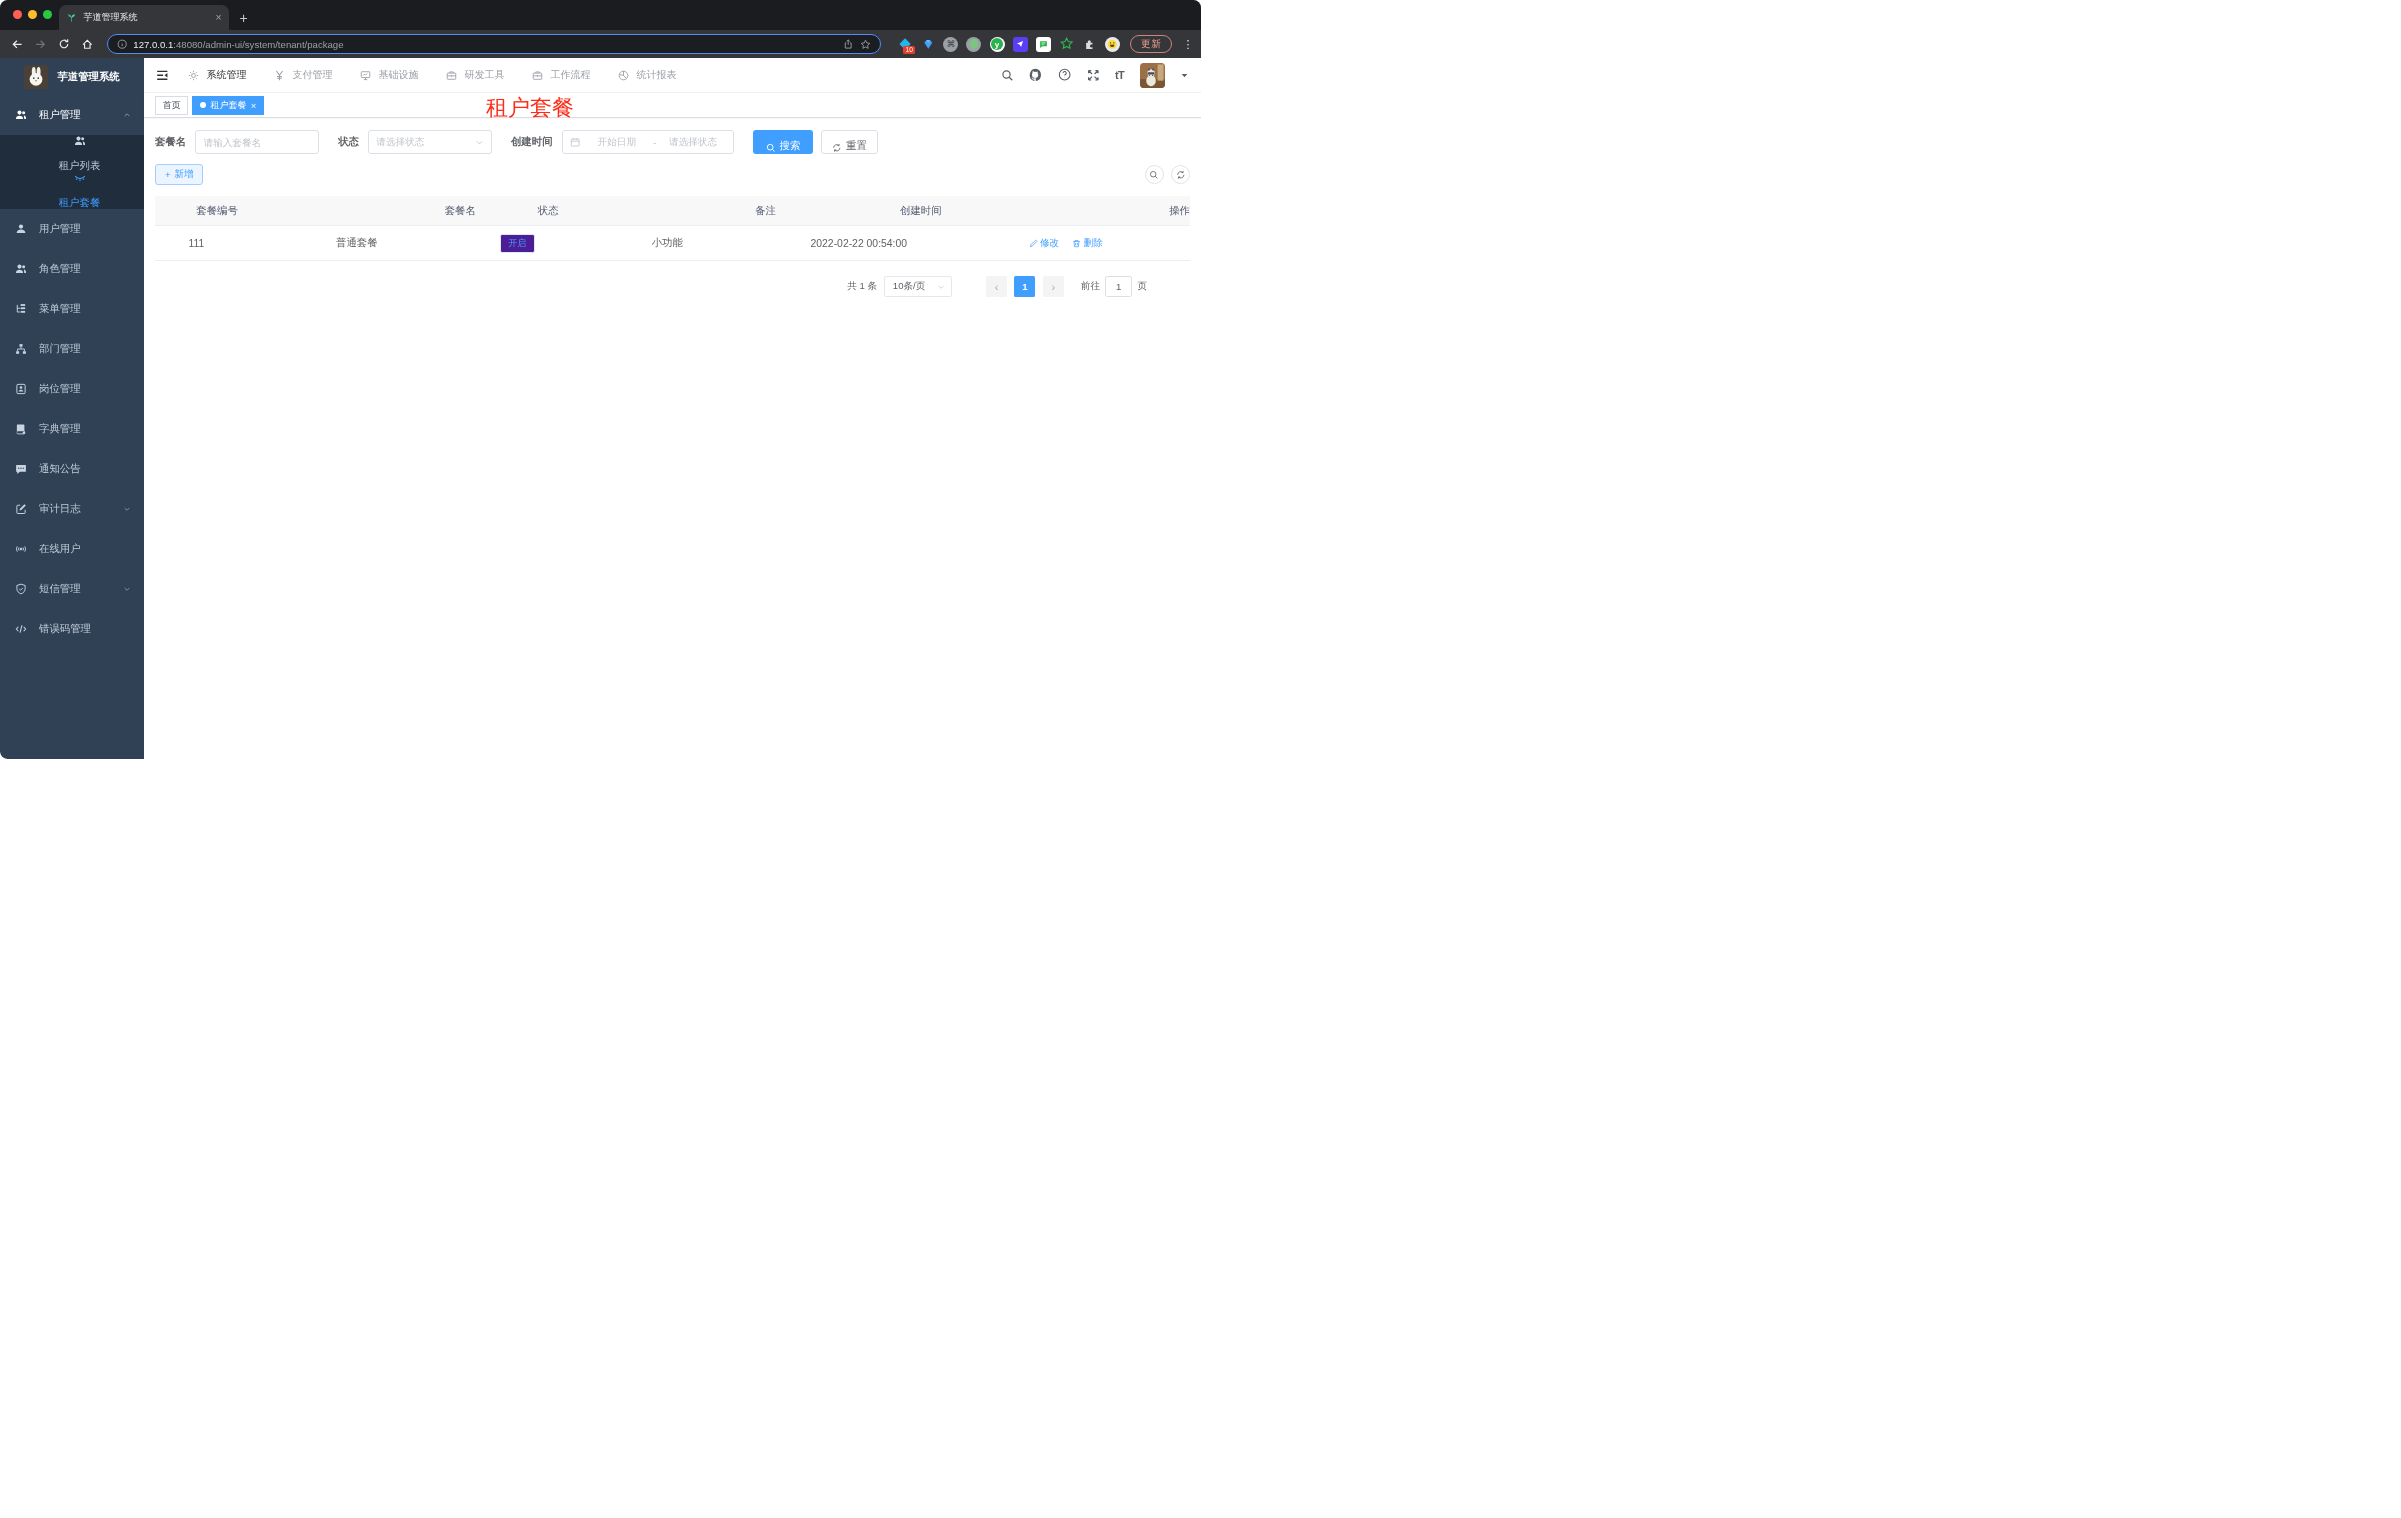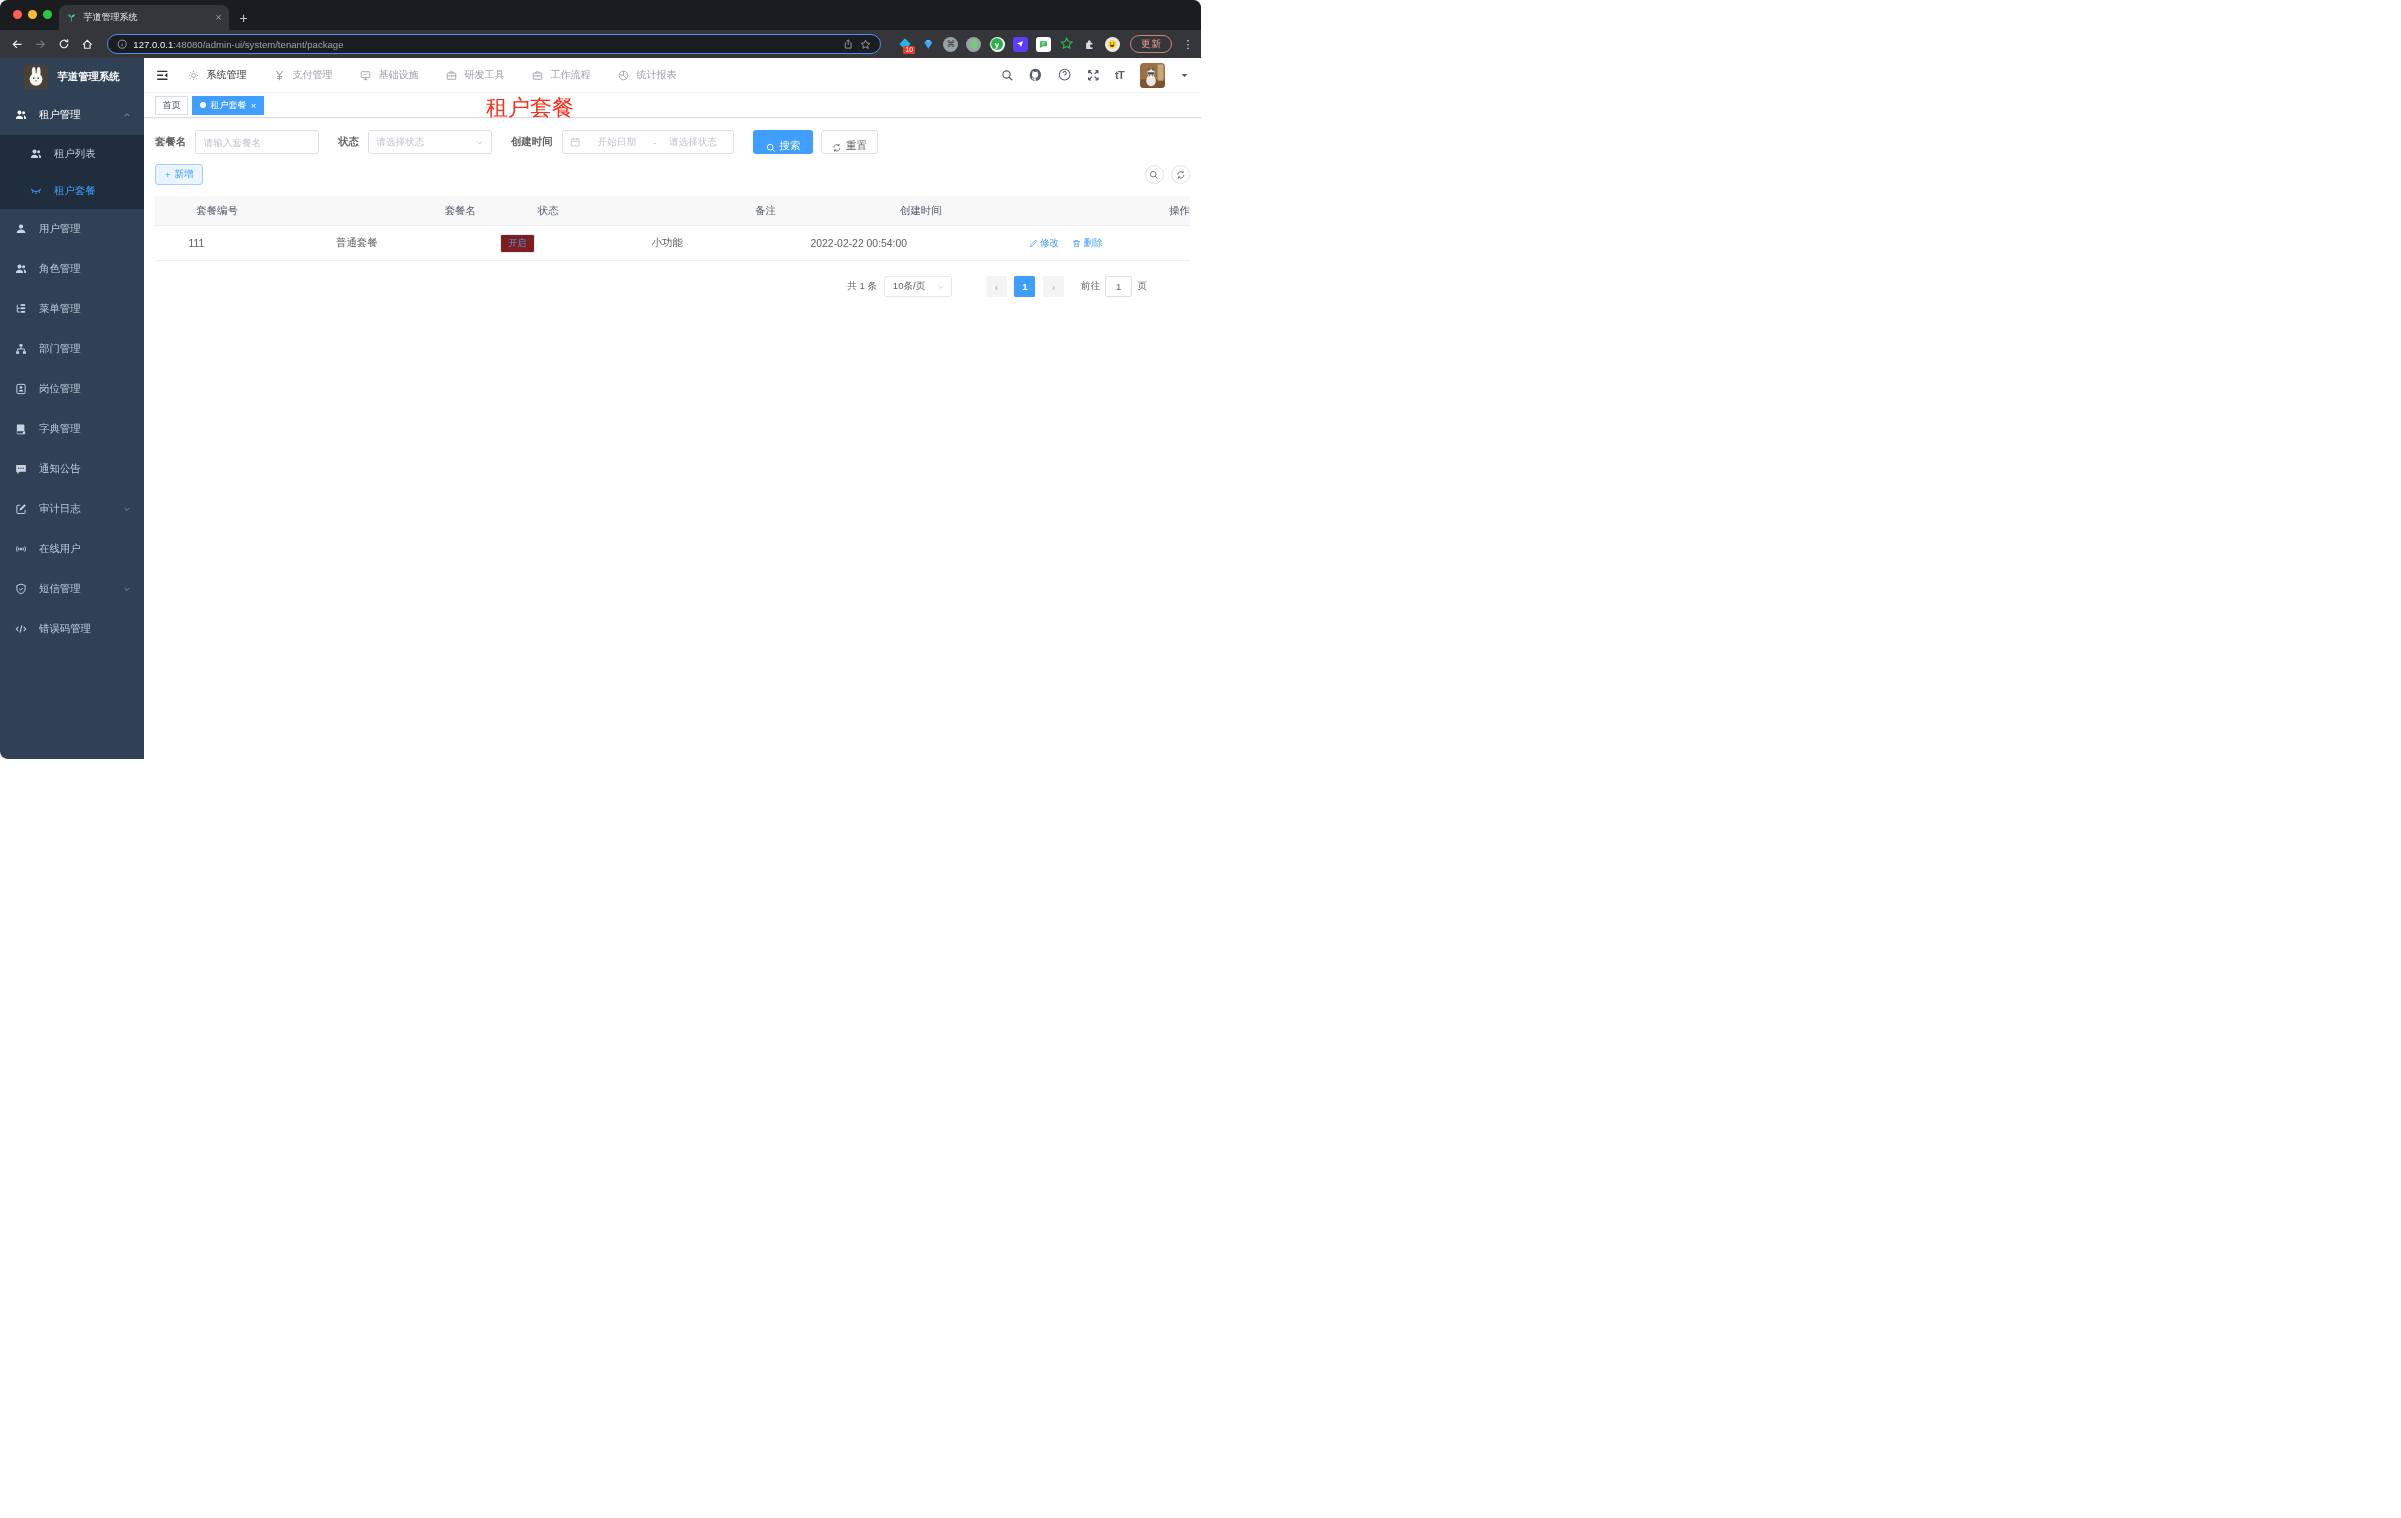--- a/index.html
+++ b/index.html
@@ -37,21 +37,21 @@
   
   .app { flex:1; display:flex; min-height:0; }
   .sidebar { width:144px; background:#304156; color:#bfcbd9; flex:none; display:flex; flex-direction:column; }
   .logo { height:37px; display:flex; align-items:center; padding-left:24.4px; gap:9px; flex:none; }
   .logo-title { color:#fff; font-size:10.4px; font-weight:600; white-space:nowrap; }
   .m-item { height:40px; display:flex; align-items:center; padding:0 15px; gap:12px; font-size:10.4px; cursor:pointer; position:relative; }
   .m-item .mi { width:12px; height:12px; flex:none; color:#c9d4e3; }
   .m-item.active-parent { color:#fff; }
   .arrow { position:absolute; right:13.3px; color:#9aa5b3; }
   .submenu { background:#1f2d3d; }
-  .sub-item { height:37px; display:flex; align-items:center; padding:0 15px 0 30px; gap:12px; font-size:10.4px; cursor:pointer; }
+  .sub-item { height:37px; display:flex; align-items:center; padding:0 15px 0 30px; gap:12px; font-size:10.4px; cursor:pointer;flex-direction:column; }
   .sub-item .mi { width:12px; height:12px; flex:none; color:#c9d4e3; }
   .sub-item.sub-active { color:#409eff; } .sub-item.sub-active .mi { color:#409eff; }
 
   .main { flex:1; display:flex; flex-direction:column; position:relative; background:#fff; min-width:0; }
   .navbar { height:35px; display:flex; align-items:center; padding:0 12px; border-bottom:0.7px solid #f1f1f1; flex:none; }
   .fold { margin-right:19px; color:#303133; cursor:pointer; display:flex; }
   .nav-item { display:flex; align-items:center; gap:8px; margin-right:27px; font-size:10px; color:#9a9ea6; cursor:pointer; white-space:nowrap; }
   .nav-item .ni { width:11px; height:11px; color:#9a9ea6; flex:none; display:flex; }
   .nav-item.active { color:#303133; }
   .nav-right { margin-left:auto; display:flex; align-items:center; gap:15.5px; color:#5a5e66; }
@@ -80,21 +80,21 @@
   .btn-search { background:#409eff; color:#fff; padding:0 12px; }
   .btn-reset { background:#fff; color:#606266; border-color:#dcdfe6; padding:0 10.4px; margin-left:7.4px; }
   .actions { margin-top:10.4px; display:flex; align-items:center; justify-content:space-between; }
   .btn-add { height:21px; padding:0 9px; background:#ecf5ff; border:0.7px solid #a0cfff; color:#409eff; border-radius:3px; font-size:9.6px; display:inline-flex; align-items:center; gap:3.7px; cursor:pointer; }
   .circle-btns { display:flex; gap:7.4px; }
   .cbtn { width:19px; height:19px; border-radius:50%; border:0.7px solid #e0e3e8; display:flex; align-items:center; justify-content:center; color:#5f6368; background:#fff; cursor:pointer; }
 
   table { width:100%; border-collapse:collapse; margin-top:10.4px; table-layout:fixed; }
   thead th { height:30px; background:#f8f8f9; color:#515a6e; font-size:10.4px; font-weight:400; text-align:right; border-bottom:0.7px solid #ebeef5; }
   tbody td { height:35px; text-align:center; font-size:10.4px; color:#606266; border-bottom:0.7px solid #ebeef5; }
-  .status-tag { display:inline-block; padding:2.2px 7.4px; background:#7f1d1d; border:0.7px solid #d9ecff; color:#409eff; border-radius:2.2px; font-size:9px; cursor:pointer; }
+  .status-tag { display:inline-block; padding:2.2px 7.4px; background:#4c1d95; border:0.7px solid #d9ecff; color:#409eff; border-radius:2.2px; font-size:9px; cursor:pointer; }
   .op-link { color:#409eff; font-size:9.6px; display:inline-flex; align-items:center; gap:2.2px; margin:0 5.2px; cursor:pointer; }
 
   .pagination { margin-top:15px; display:flex; align-items:center; justify-content:flex-end; padding-right:43px; color:#606266; font-size:9.6px; }
   .ptotal { margin-right:7.4px; }
   .psel { width:68px; height:21px; border:0.7px solid #e4e7ed; border-radius:2.2px; display:flex; align-items:center; justify-content:space-between; padding:0 6px 0 7.4px; color:#606266; cursor:pointer; margin-right:30px; }
   .pbtn { min-width:21px; height:21px; background:#f4f4f5; border-radius:1.5px; display:flex; align-items:center; justify-content:center; color:#a9adb5; font-size:11px; margin:0 3.7px; cursor:pointer; }
   .pbtn.cur { background:#409eff; color:#fff; font-weight:600; font-size:9.6px; }
   .goto { margin-left:13.3px; display:flex; align-items:center; gap:5.2px; }
   .goto input { width:27px; height:21px; border:0.7px solid #dcdfe6; border-radius:2.2px; text-align:center; font-size:9.6px; color:#606266; outline:none; }
   svg { display:block; }

